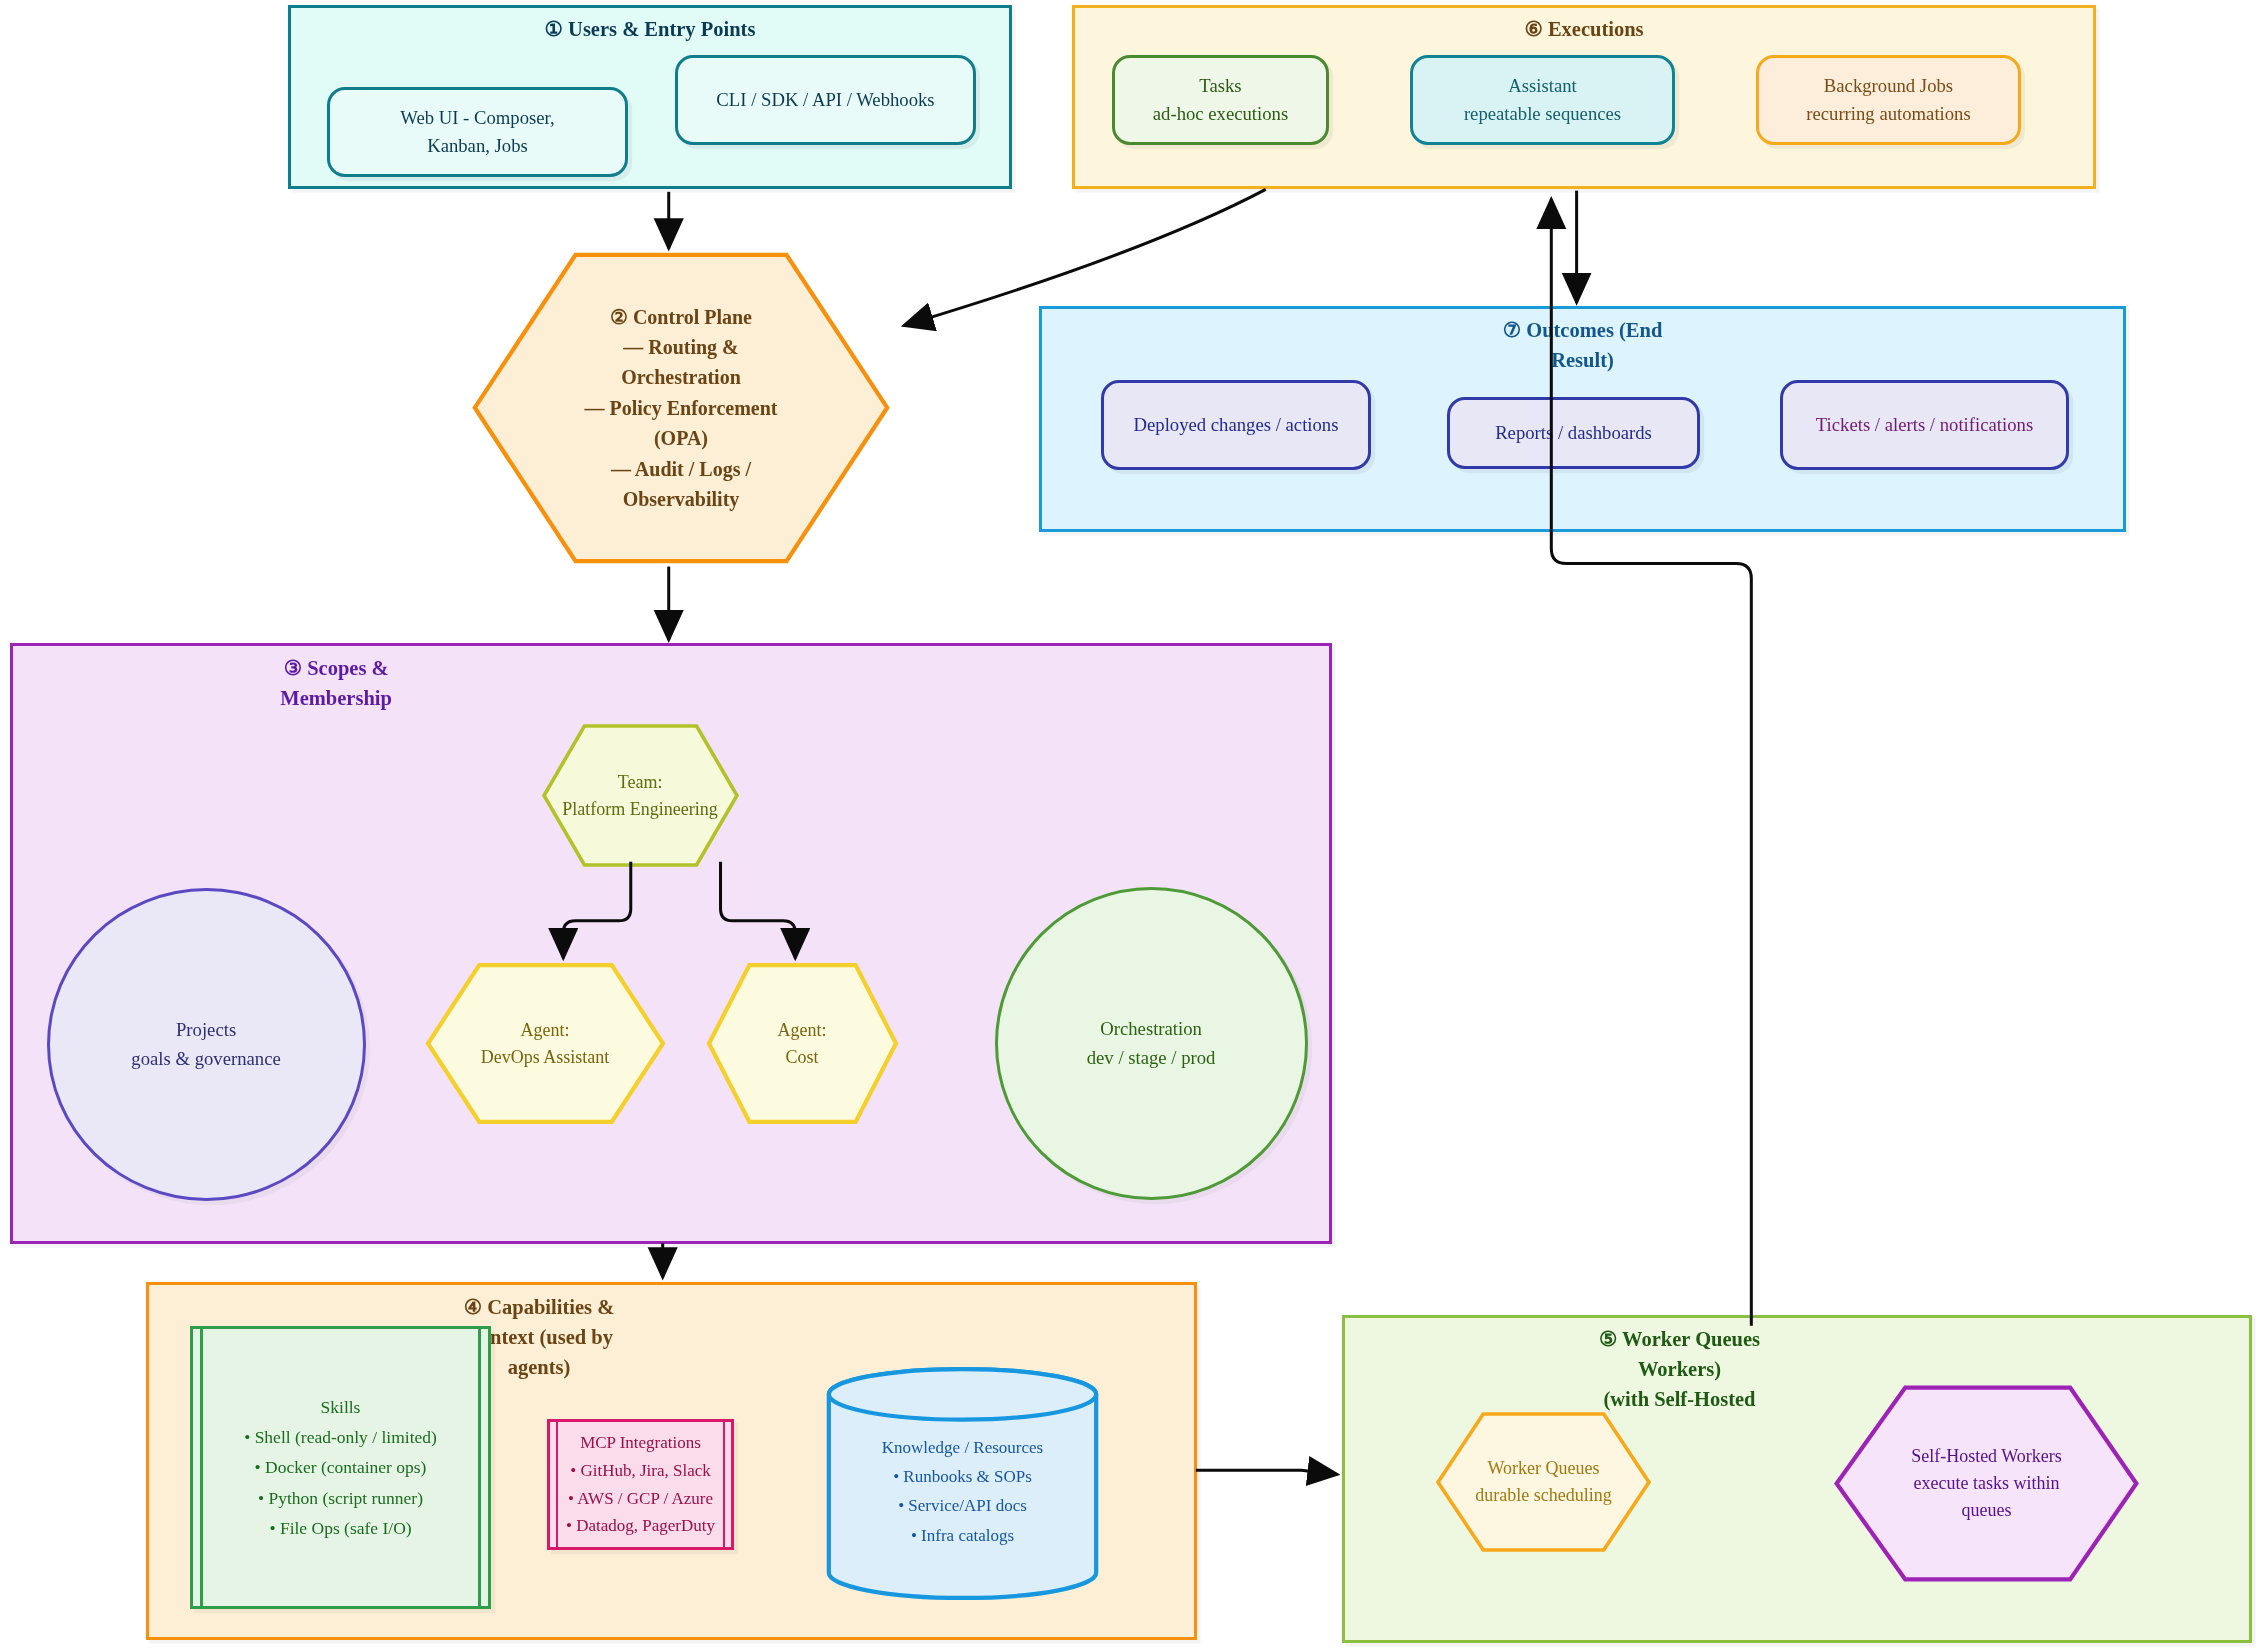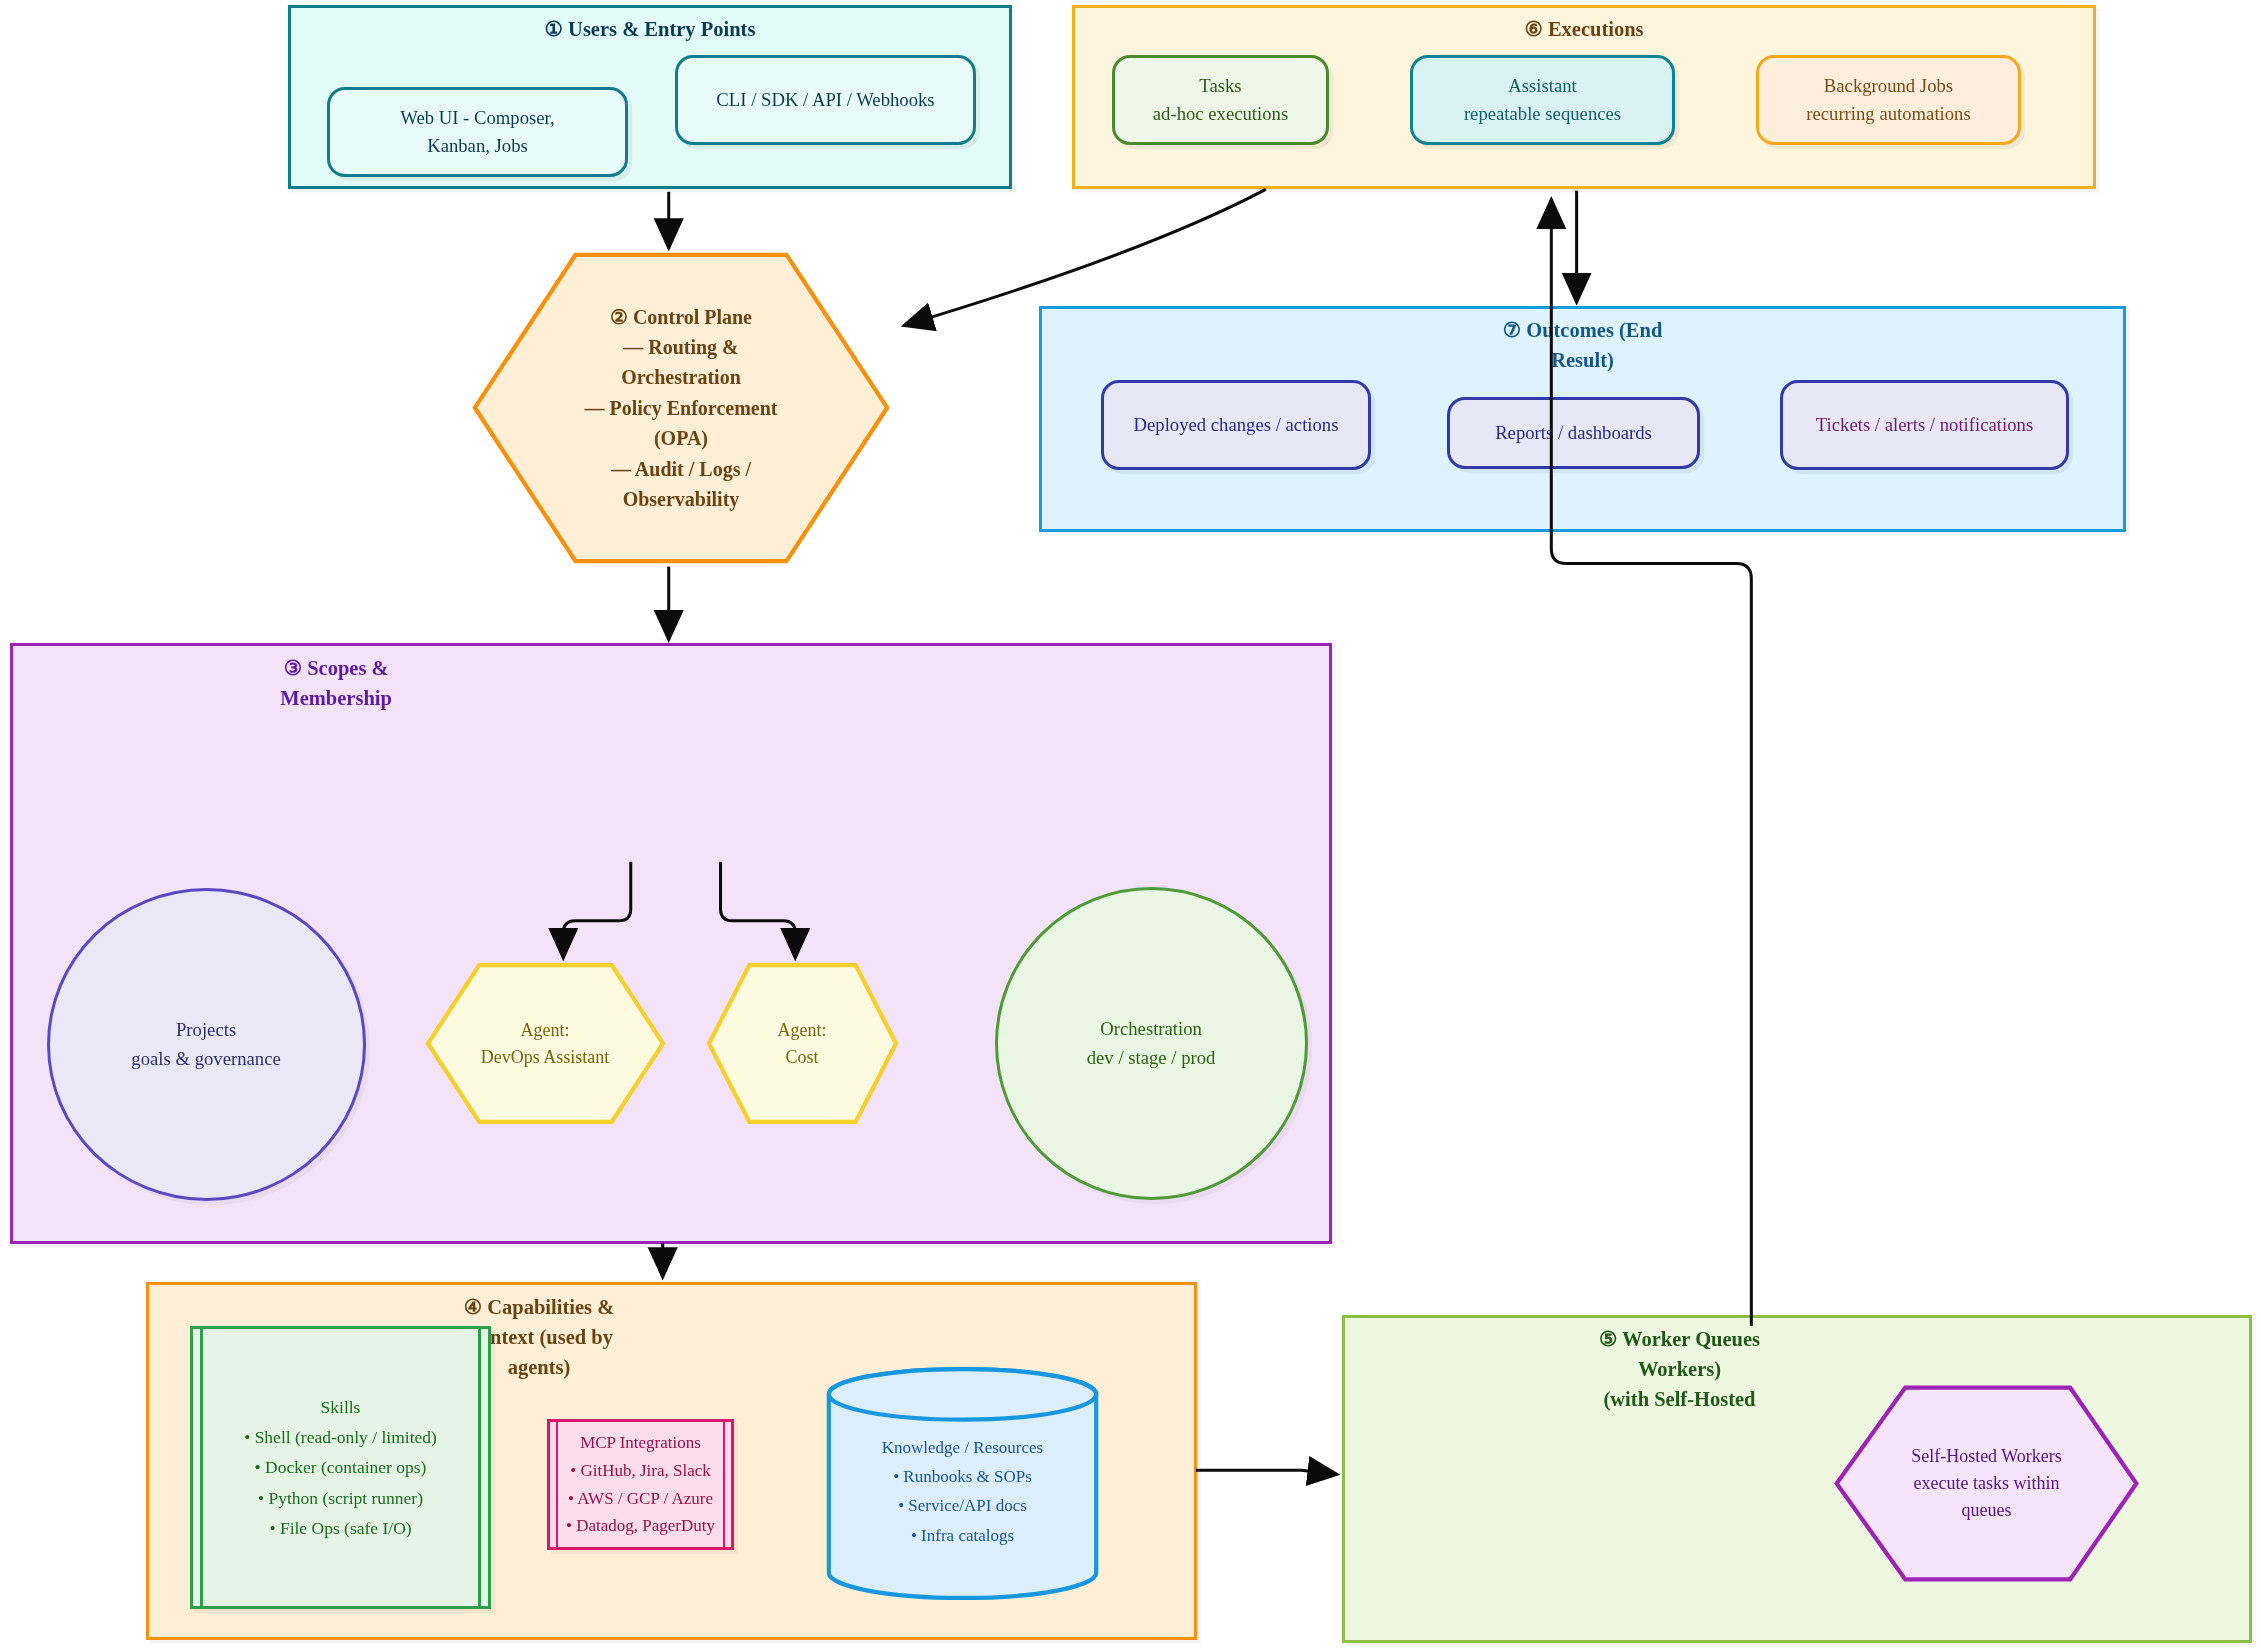--- a/index.html
+++ b/index.html
@@ -127,20 +127,29 @@
       <div class="lbl" style="color:#701a75;font-size:18.7px;">Tickets / alerts / notifications</div>
     </div>
   </div>
 
   <div class="cluster" style="left:9.6px;top:643px;width:1322px;height:601px;background:#f4e3f8;border:3.6px solid #9c23b5;box-shadow:3.6px 3.6px 0 rgba(0,0,0,0.045);z-index:2;">
     <div class="c-title" style="top:8.4px;left:0;right:669px;font-size:20.5px;color:#5b1aa8;">
       <div>③ Scopes &amp;</div>
       <div>Membership</div>
     </div>
 
+    <div class="node" style="left:528px;top:77px;width:199px;height:145px;">
+      <svg class="shapeSvg" viewBox="0 0 330 240" preserveAspectRatio="none">
+        <polygon points="72,5 258,5 325,120 258,235 72,235 5,120" fill="#f6fada" stroke="#b2c22a" stroke-width="6"></polygon>
+      </svg>
+      <div class="lbl" style="color:#5e6b0e;font-size:18px;">
+        <div>Team:</div>
+        <div>Platform Engineering</div>
+      </div>
+    </div>
 
     <div class="node" style="left:34px;top:242px;width:319px;height:313px;border-radius:50%;background:#eae8f7;border:3.6px solid #5b49c4;box-shadow:4.2px 4.2px 0 rgba(0,0,0,0.04);">
       <div class="lbl" style="color:#2f2f73;font-size:18.7px;">
         <div>Projects</div>
         <div>goals &amp; governance</div>
       </div>
     </div>
 
     <div class="node" style="left:412px;top:316px;width:241px;height:163px;">
       <svg class="shapeSvg" viewBox="0 0 400 270" preserveAspectRatio="none">
@@ -214,20 +223,29 @@
     </div>
   </div>
 
   <div class="cluster" style="left:1342px;top:1315px;width:910px;height:328px;background:#eef8e0;border:3.6px solid #8cbf3f;box-shadow:3.6px 3.6px 0 rgba(0,0,0,0.045);z-index:2;">
     <div class="c-title" style="top:7.2px;left:0;right:235px;font-size:20.5px;color:#1e5a14;">
       <div>⑤ Worker Queues</div>
       <div>Workers)</div>
       <div>(with Self-Hosted</div>
     </div>
 
+    <div class="node" style="left:90px;top:93px;width:217px;height:142px;">
+      <svg class="shapeSvg" viewBox="0 0 360 235" preserveAspectRatio="none">
+        <polygon points="80,5 280,5 355,118 280,230 80,230 5,118" fill="#fdf6e0" stroke="#f7a81b" stroke-width="6"></polygon>
+      </svg>
+      <div class="lbl" style="color:#a07a12;font-size:18px;">
+        <div>Worker Queues</div>
+        <div>durable scheduling</div>
+      </div>
+    </div>
 
     <div class="node" style="left:488px;top:66px;width:307px;height:199px;">
       <svg class="shapeSvg" viewBox="0 0 510 330" preserveAspectRatio="none">
         <polygon points="120,6 394,6 504,165 394,324 120,324 6,165" fill="#f6e4fb" stroke="#9c23b5" stroke-width="7"></polygon>
       </svg>
       <div class="lbl" style="color:#55108f;font-size:18px;">
         <div>Self-Hosted Workers</div>
         <div>execute tasks within</div>
         <div>queues</div>
       </div>

